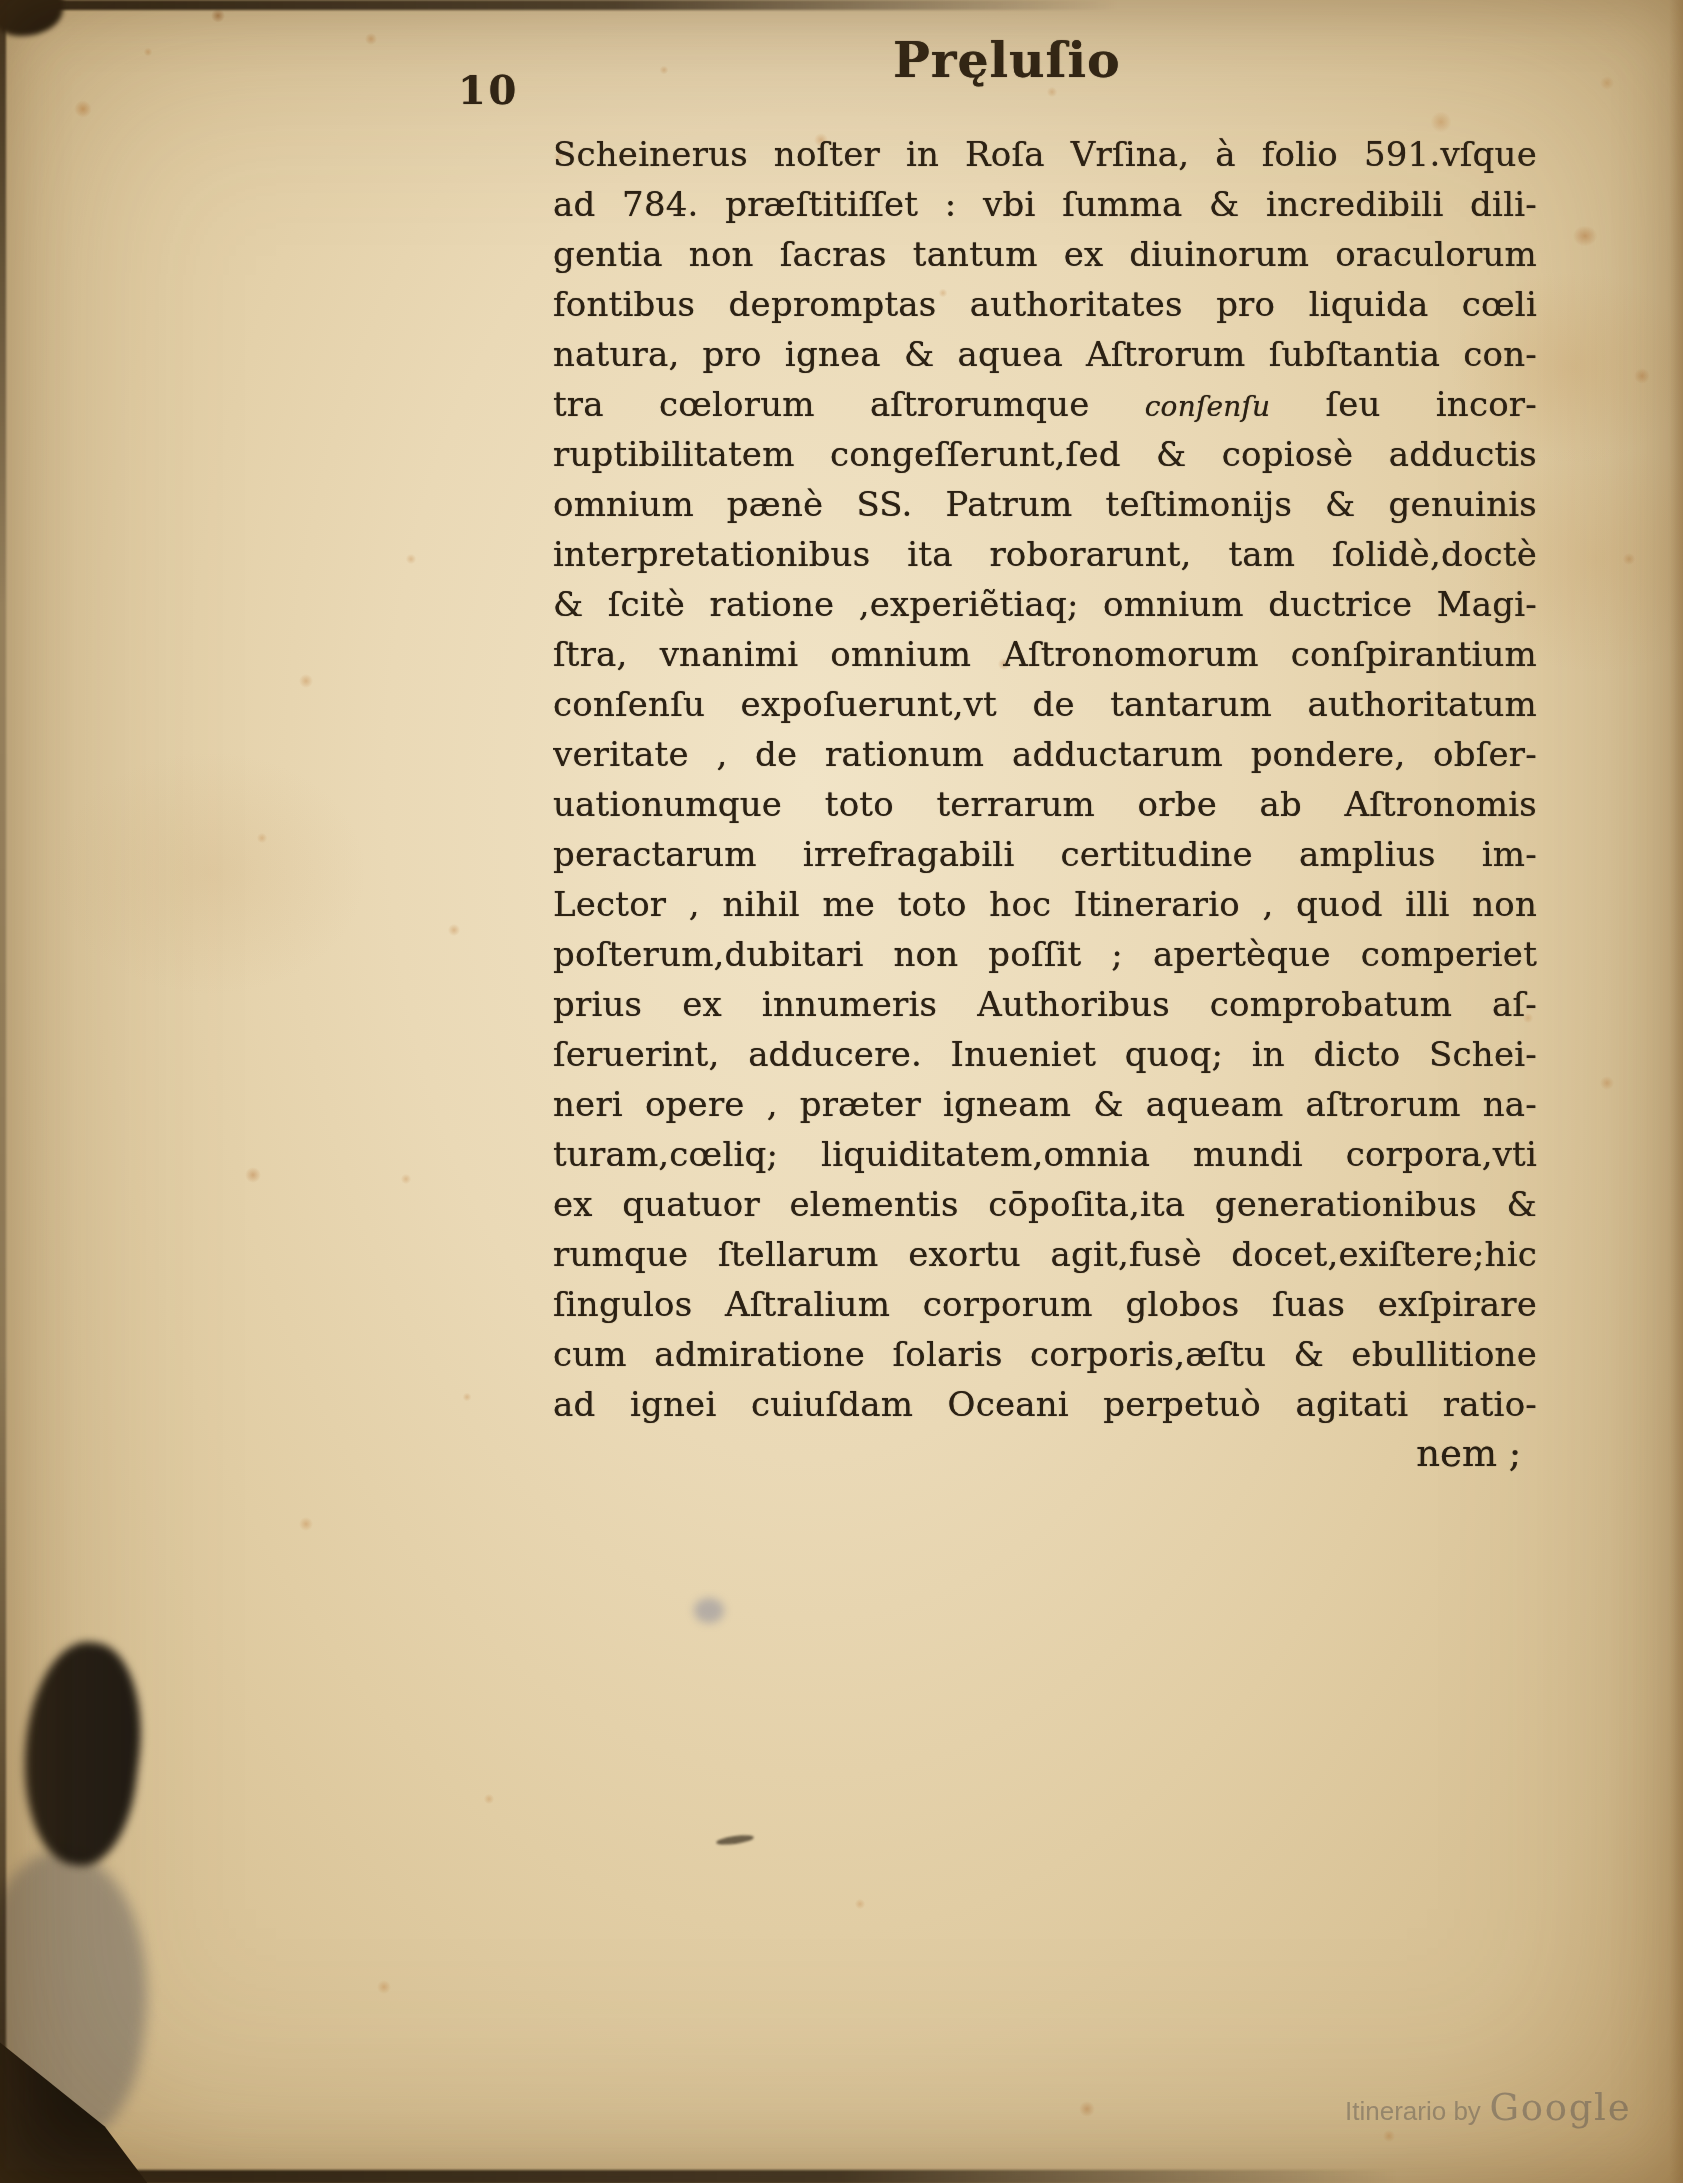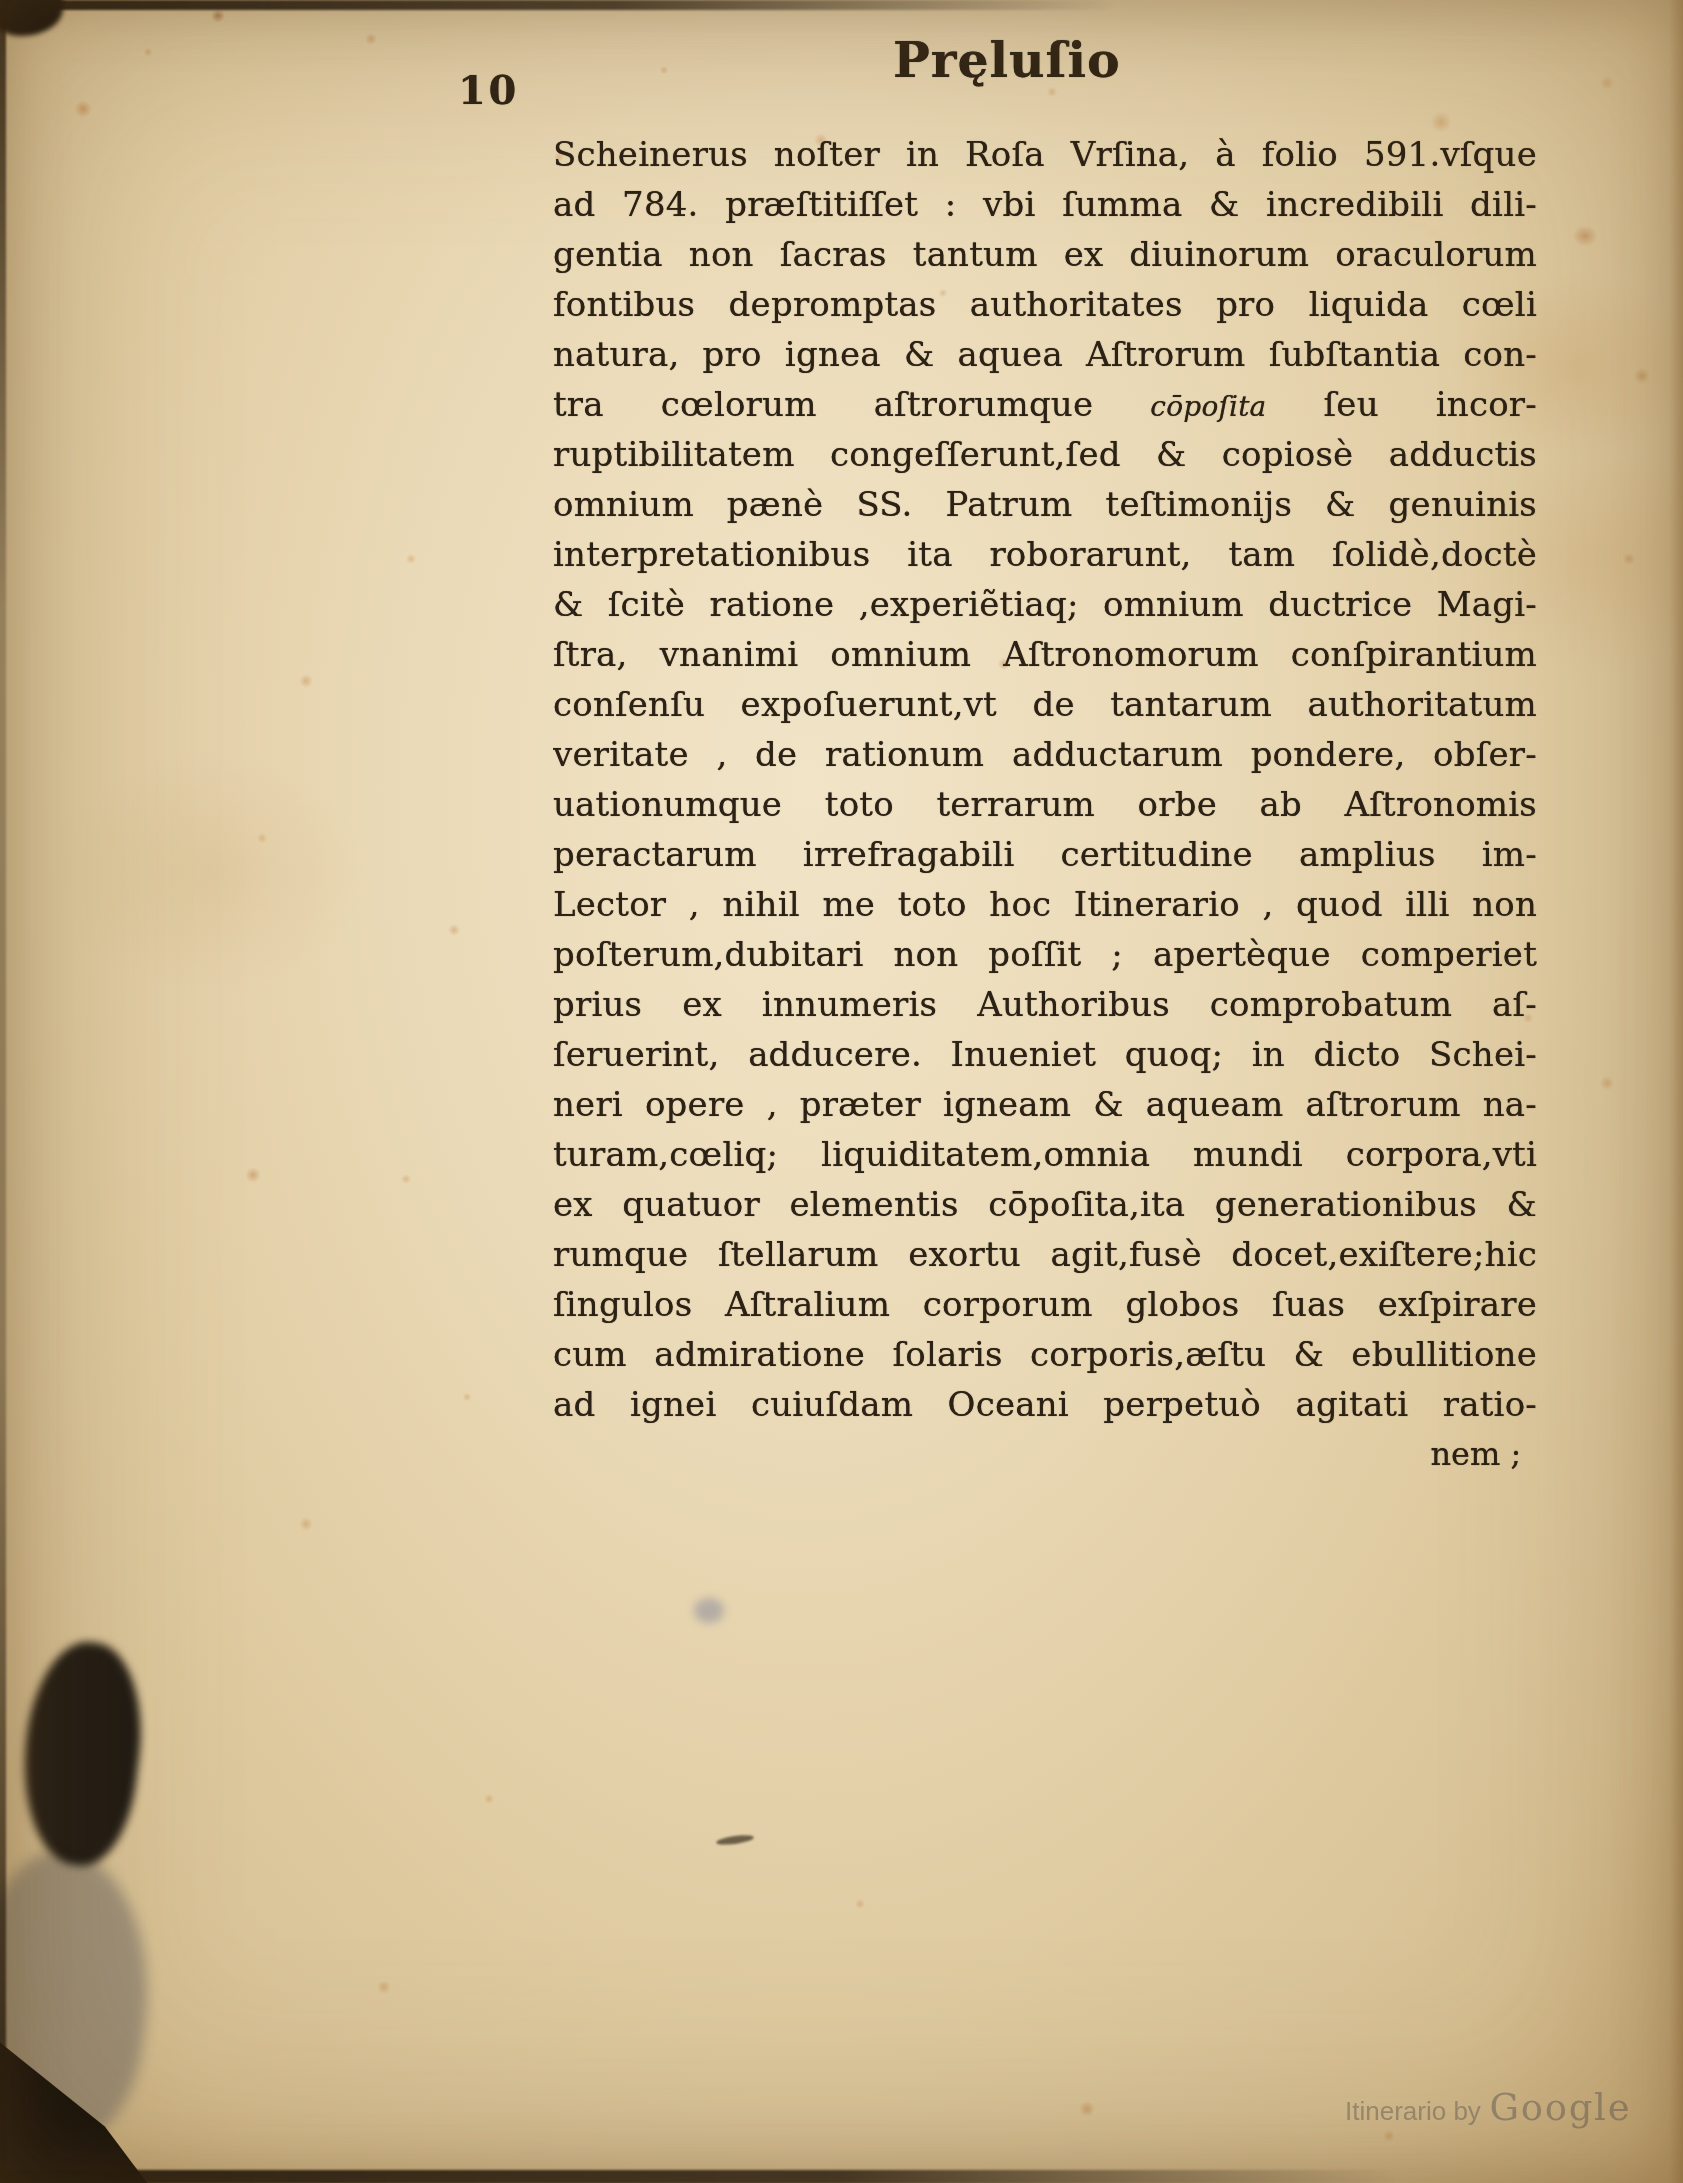--- a/index.html
+++ b/index.html
@@ -68,21 +68,21 @@
     text-align:justify;text-align-last:justify;
     white-space:normal;overflow:hidden;
     text-shadow:0 0 0.9px rgba(43,33,20,.78);
     letter-spacing:0.2px;
   }
   .greek{
     font-style:italic;font-size:28px;
     font-family:"DejaVu Serif","DejaVu Sans",serif;
   }
   .catchword{
-    height:50px;line-height:50px;font-size:32px;
+    height:50px;line-height:50px;font-size:37px;
     text-align:right;text-align-last:right;padding-right:15.7px;
     text-shadow:0 0 0.9px rgba(43,33,20,.78);
   }
   .watermark{
     position:absolute;left:1345px;top:2086px;
     color:rgba(105,100,92,.55);
     font-family:"Liberation Sans",sans-serif;font-size:26px;
     white-space:nowrap;
   }
   .watermark .brand{
@@ -156,21 +156,21 @@
 
   <div class="page-number">10</div>
   <div class="running-title">Pręluſio</div>
 
   <div class="text-block">
     <div class="line">Scheinerus noſter in Roſa Vrſina, à folio 591.vſque</div>
     <div class="line">ad 784. præſtitiſſet : vbi ſumma &amp; incredibili dili-</div>
     <div class="line">gentia non ſacras tantum ex diuinorum oraculorum</div>
     <div class="line">fontibus depromptas authoritates pro liquida cœli</div>
     <div class="line">natura, pro ignea &amp; aquea Aſtrorum ſubſtantia con-</div>
-    <div class="line"><span>tra cœlorum aſtrorumque</span> <span class="greek">cōpoſita</span> <span>ſeu incor-</span></div>
+    <div class="line"><span>tra cœlorum aſtrorumque</span> <span class="greek">conſenſu</span> <span>ſeu incor-</span></div>
     <div class="line">ruptibilitatem congeſſerunt,ſed &amp; copiosè adductis</div>
     <div class="line">omnium pænè SS. Patrum teſtimonijs &amp; genuinis</div>
     <div class="line">interpretationibus ita roborarunt, tam ſolidè,doctè</div>
     <div class="line">&amp; ſcitè ratione ,experiẽtiaq; omnium ductrice Magi-</div>
     <div class="line">ſtra, vnanimi omnium Aſtronomorum conſpirantium</div>
     <div class="line">conſenſu expoſuerunt,vt de tantarum authoritatum</div>
     <div class="line">veritate , de rationum adductarum pondere, obſer-</div>
     <div class="line">uationumque toto terrarum orbe ab Aſtronomis</div>
     <div class="line">peractarum irrefragabili certitudine amplius im-</div>
     <div class="line">Lector , nihil me toto hoc Itinerario , quod illi non</div>

